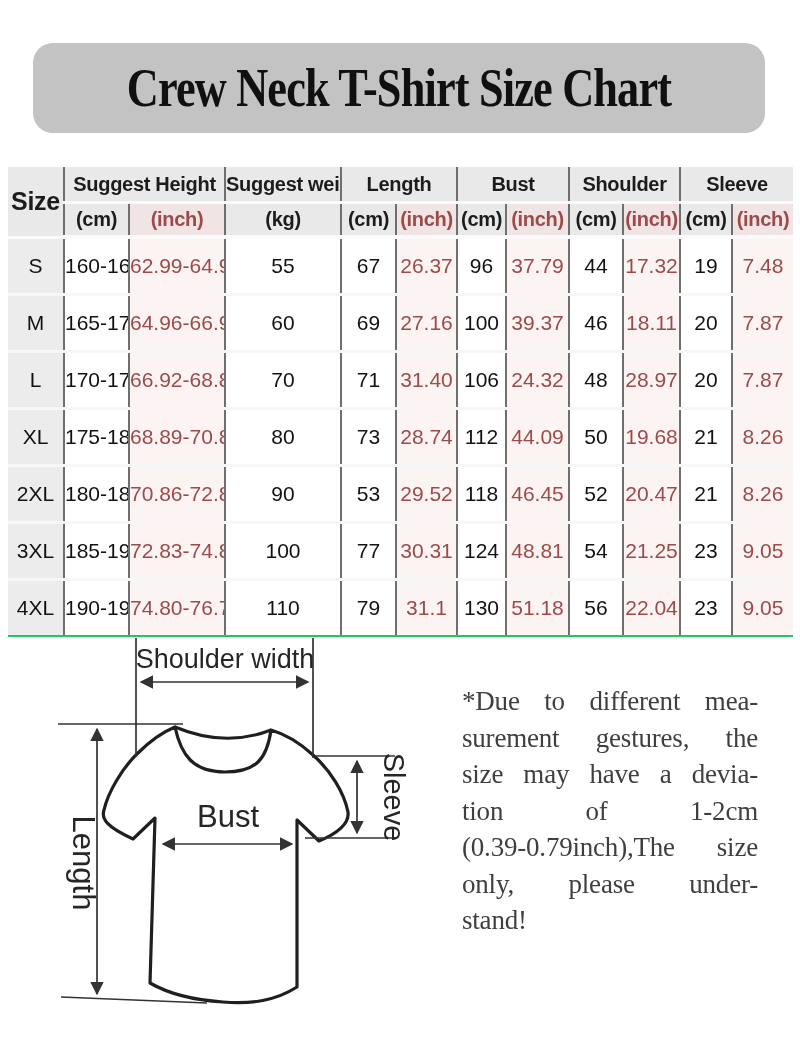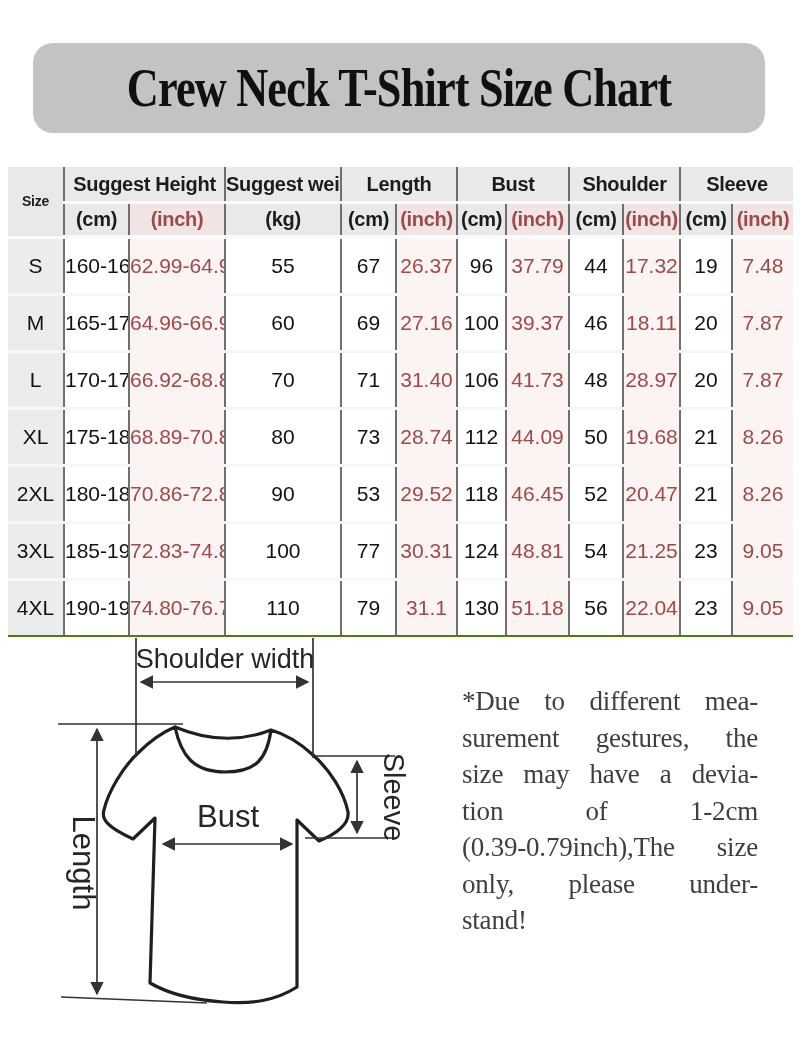--- a/index.html
+++ b/index.html
@@ -41,28 +41,28 @@
     white-space:nowrap;overflow:hidden;
   }
   #size-table tr.groups th:first-child,
   #size-table tbody td:first-child{border-left:none;}
   #size-table thead th{
     background:var(--header-bg);color:#1c1c1c;
     font-size:20px;font-weight:700;letter-spacing:-0.3px;
   }
   #size-table tr.groups th{height:34px;border-bottom:3px solid #fbfbfb;}
   #size-table tr.units th{height:31px;border-bottom:4px solid #fbfbfb;}
-  #size-table th.size-head{font-size:14px;}
+  #size-table th.size-head{font-size:25px;}
   #size-table th.inch-h{color:var(--inch);background:var(--inch-head-bg);}
   #size-table tbody td{
     height:54px;font-size:21px;color:#121212;background:#ffffff;
     border-top:3px solid var(--grid-light);
   }
   #size-table tbody tr:first-child td{border-top:none;}
-  #size-table tbody tr:last-child td{border-bottom:2px solid #4d7c0f;}
+  #size-table tbody tr:last-child td{border-bottom:2px solid #22c55e;}
   #size-table td.size{background:var(--size-bg);}
   #size-table td.inch{color:var(--inch);background:var(--inch-bg);}
   
   .diagram{position:absolute;left:5px;top:620px;width:440px;height:420px;}
   .diagram svg{display:block;width:100%;height:100%;}
   .diagram text{
     font-family:"Liberation Sans",sans-serif;fill:#262626;
   }
   
   #note{
@@ -149,21 +149,21 @@
         <td class="inch">7.87</td>
       </tr>
       <tr>
         <td class="size">L</td>
         <td class="">170-175</td>
         <td class="inch">66.92-68.89</td>
         <td class="">70</td>
         <td class="">71</td>
         <td class="inch">31.40</td>
         <td class="">106</td>
-        <td class="inch">41.73</td>
+        <td class="inch">24.32</td>
         <td class="">48</td>
         <td class="inch">28.97</td>
         <td class="">20</td>
         <td class="inch">7.87</td>
       </tr>
       <tr>
         <td class="size">XL</td>
         <td class="">175-180</td>
         <td class="inch">68.89-70.86</td>
         <td class="">80</td>

